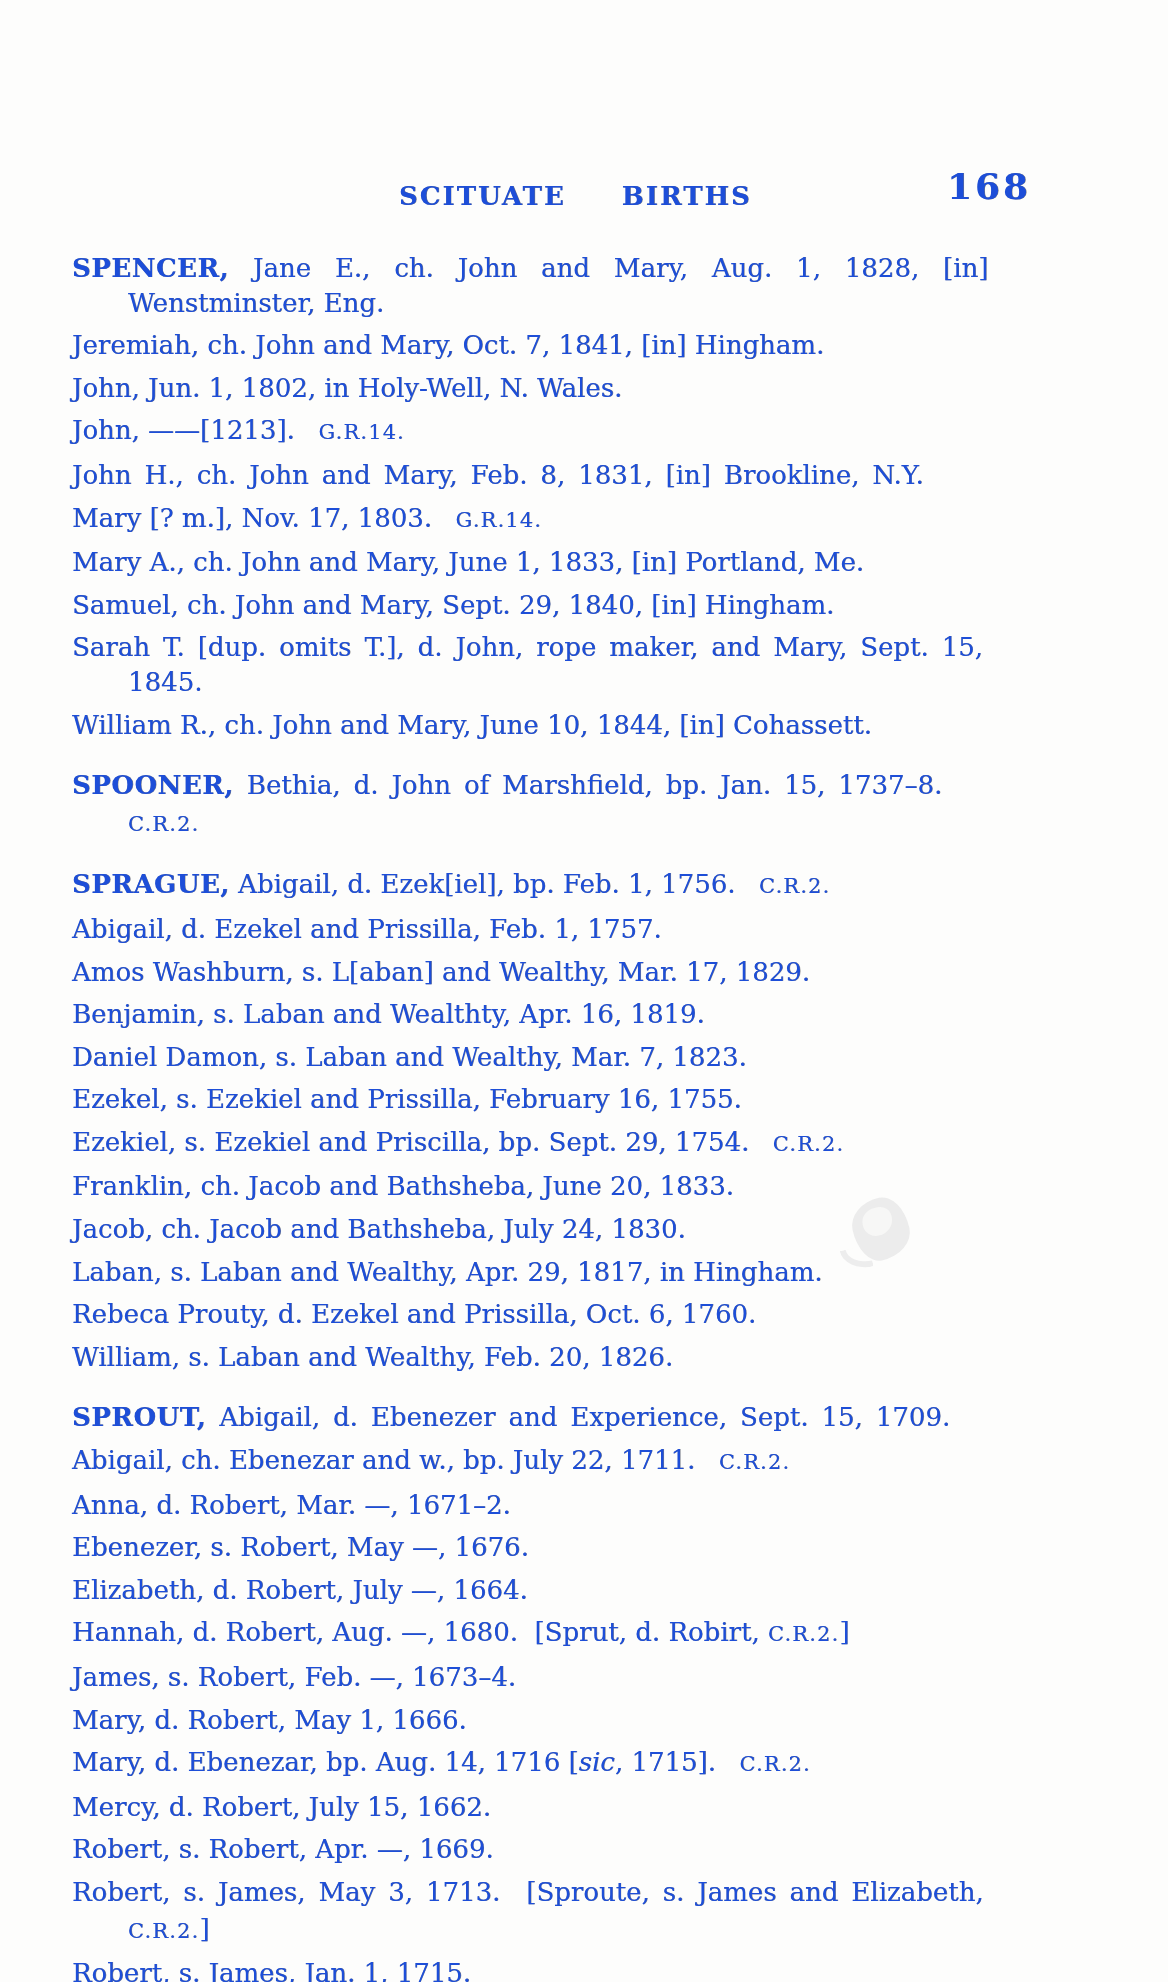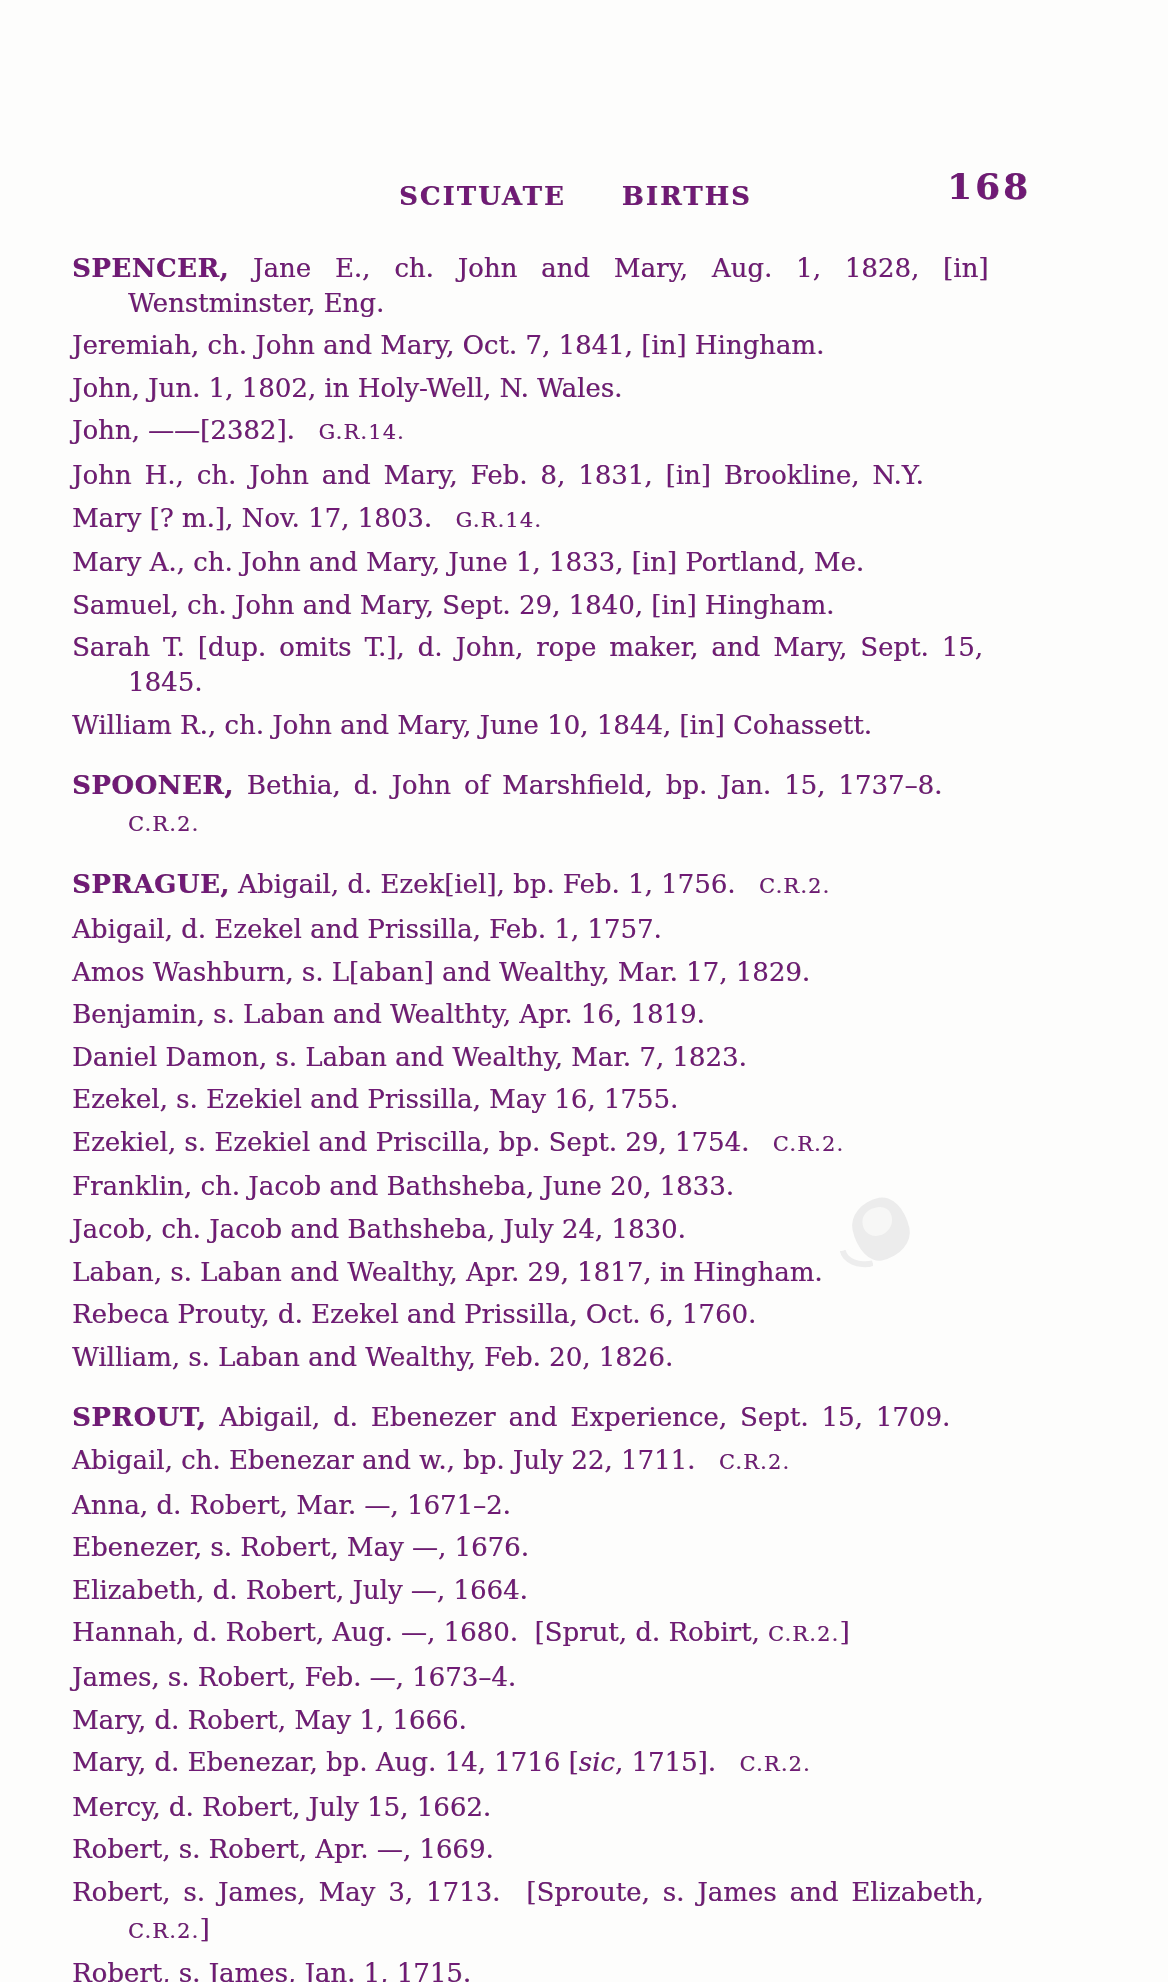--- a/index.html
+++ b/index.html
@@ -4,21 +4,21 @@
 <title>Scituate Births — 327</title>
 <style>
   html, body { margin: 0; padding: 0; background: #ffffff; }
   .page {
     position: relative;
     width: 1168px;
     height: 1982px;
     background: #fdfdfc;
     overflow: hidden;
     font-family: "DejaVu Serif", serif;
-    color: #701a75;
+    color: #1d4ed8;
   }
   .running-head-title {
     position: absolute;
     left: 399px;
     top: 181px;
     font-size: 26px;
     font-weight: bold;
     letter-spacing: 2px;
     word-spacing: 17px;
     white-space: pre;
@@ -94,40 +94,40 @@
 <div class="page">
   <span class="running-head-title">SCITUATE  BIRTHS</span>
   <span class="page-number">168</span>
 
   <main class="records">
       <section class="section">
         <p class="entry"><span class="s-b">SPENCER,</span><span class="s-ws"> Jane E., ch. John and Mary, Aug. 1, 1828, [in]</span><span>
 Wenstminster, Eng.</span></p>
         <p class="entry"><span>Jeremiah, ch. John and Mary, Oct. 7, 1841, [in] Hingham.</span></p>
         <p class="entry"><span>John, Jun. 1, 1802, in Holy-Well, N. Wales.</span></p>
-        <p class="entry"><span>John, ——[2382].</span><span class="s-sc">   G.R.14.</span></p>
+        <p class="entry"><span>John, ——[1213].</span><span class="s-sc">   G.R.14.</span></p>
         <p class="entry"><span class="s-ws2">John H., ch. John and Mary, Feb. 8, 1831, [in] Brookline, N.Y.</span></p>
         <p class="entry"><span>Mary [? m.], Nov. 17, 1803.</span><span class="s-sc">   G.R.14.</span></p>
         <p class="entry"><span>Mary A., ch. John and Mary, June 1, 1833, [in] Portland, Me.</span></p>
         <p class="entry"><span>Samuel, ch. John and Mary, Sept. 29, 1840, [in] Hingham.</span></p>
         <p class="entry"><span class="s-ws2">Sarah T. [dup. omits T.], d. John, rope maker, and Mary, Sept. 15,</span><span>
 1845.</span></p>
         <p class="entry"><span>William R., ch. John and Mary, June 10, 1844, [in] Cohassett.</span></p>
       </section>
       <section class="section">
         <p class="entry"><span class="s-b">SPOONER,</span><span class="s-ws2"> Bethia, d. John of Marshfield, bp. Jan. 15, 1737–8.</span><span class="s-sc">
 C.R.2.</span></p>
       </section>
       <section class="section">
         <p class="entry"><span class="s-b">SPRAGUE,</span><span> Abigail, d. Ezek[iel], bp. Feb. 1, 1756.</span><span class="s-sc">   C.R.2.</span></p>
         <p class="entry"><span>Abigail, d. Ezekel and Prissilla, Feb. 1, 1757.</span></p>
         <p class="entry"><span>Amos Washburn, s. L[aban] and Wealthy, Mar. 17, 1829.</span></p>
         <p class="entry"><span>Benjamin, s. Laban and Wealthty, Apr. 16, 1819.</span></p>
         <p class="entry"><span>Daniel Damon, s. Laban and Wealthy, Mar. 7, 1823.</span></p>
-        <p class="entry"><span>Ezekel, s. Ezekiel and Prissilla, May 16, 1755.</span></p>
+        <p class="entry"><span>Ezekel, s. Ezekiel and Prissilla, February 16, 1755.</span></p>
         <p class="entry"><span>Ezekiel, s. Ezekiel and Priscilla, bp. Sept. 29, 1754.</span><span class="s-sc">   C.R.2.</span></p>
         <p class="entry"><span>Franklin, ch. Jacob and Bathsheba, June 20, 1833.</span></p>
         <p class="entry"><span>Jacob, ch. Jacob and Bathsheba, July 24, 1830.</span></p>
         <p class="entry"><span>Laban, s. Laban and Wealthy, Apr. 29, 1817, in Hingham.</span></p>
         <p class="entry"><span>Rebeca Prouty, d. Ezekel and Prissilla, Oct. 6, 1760.</span></p>
         <p class="entry"><span>William, s. Laban and Wealthy, Feb. 20, 1826.</span></p>
       </section>
       <section class="section">
         <p class="entry"><span class="s-b">SPROUT,</span><span class="s-ws2"> Abigail, d. Ebenezer and Experience, Sept. 15, 1709.</span></p>
         <p class="entry"><span>Abigail, ch. Ebenezar and w., bp. July 22, 1711.</span><span class="s-sc">   C.R.2.</span></p>

